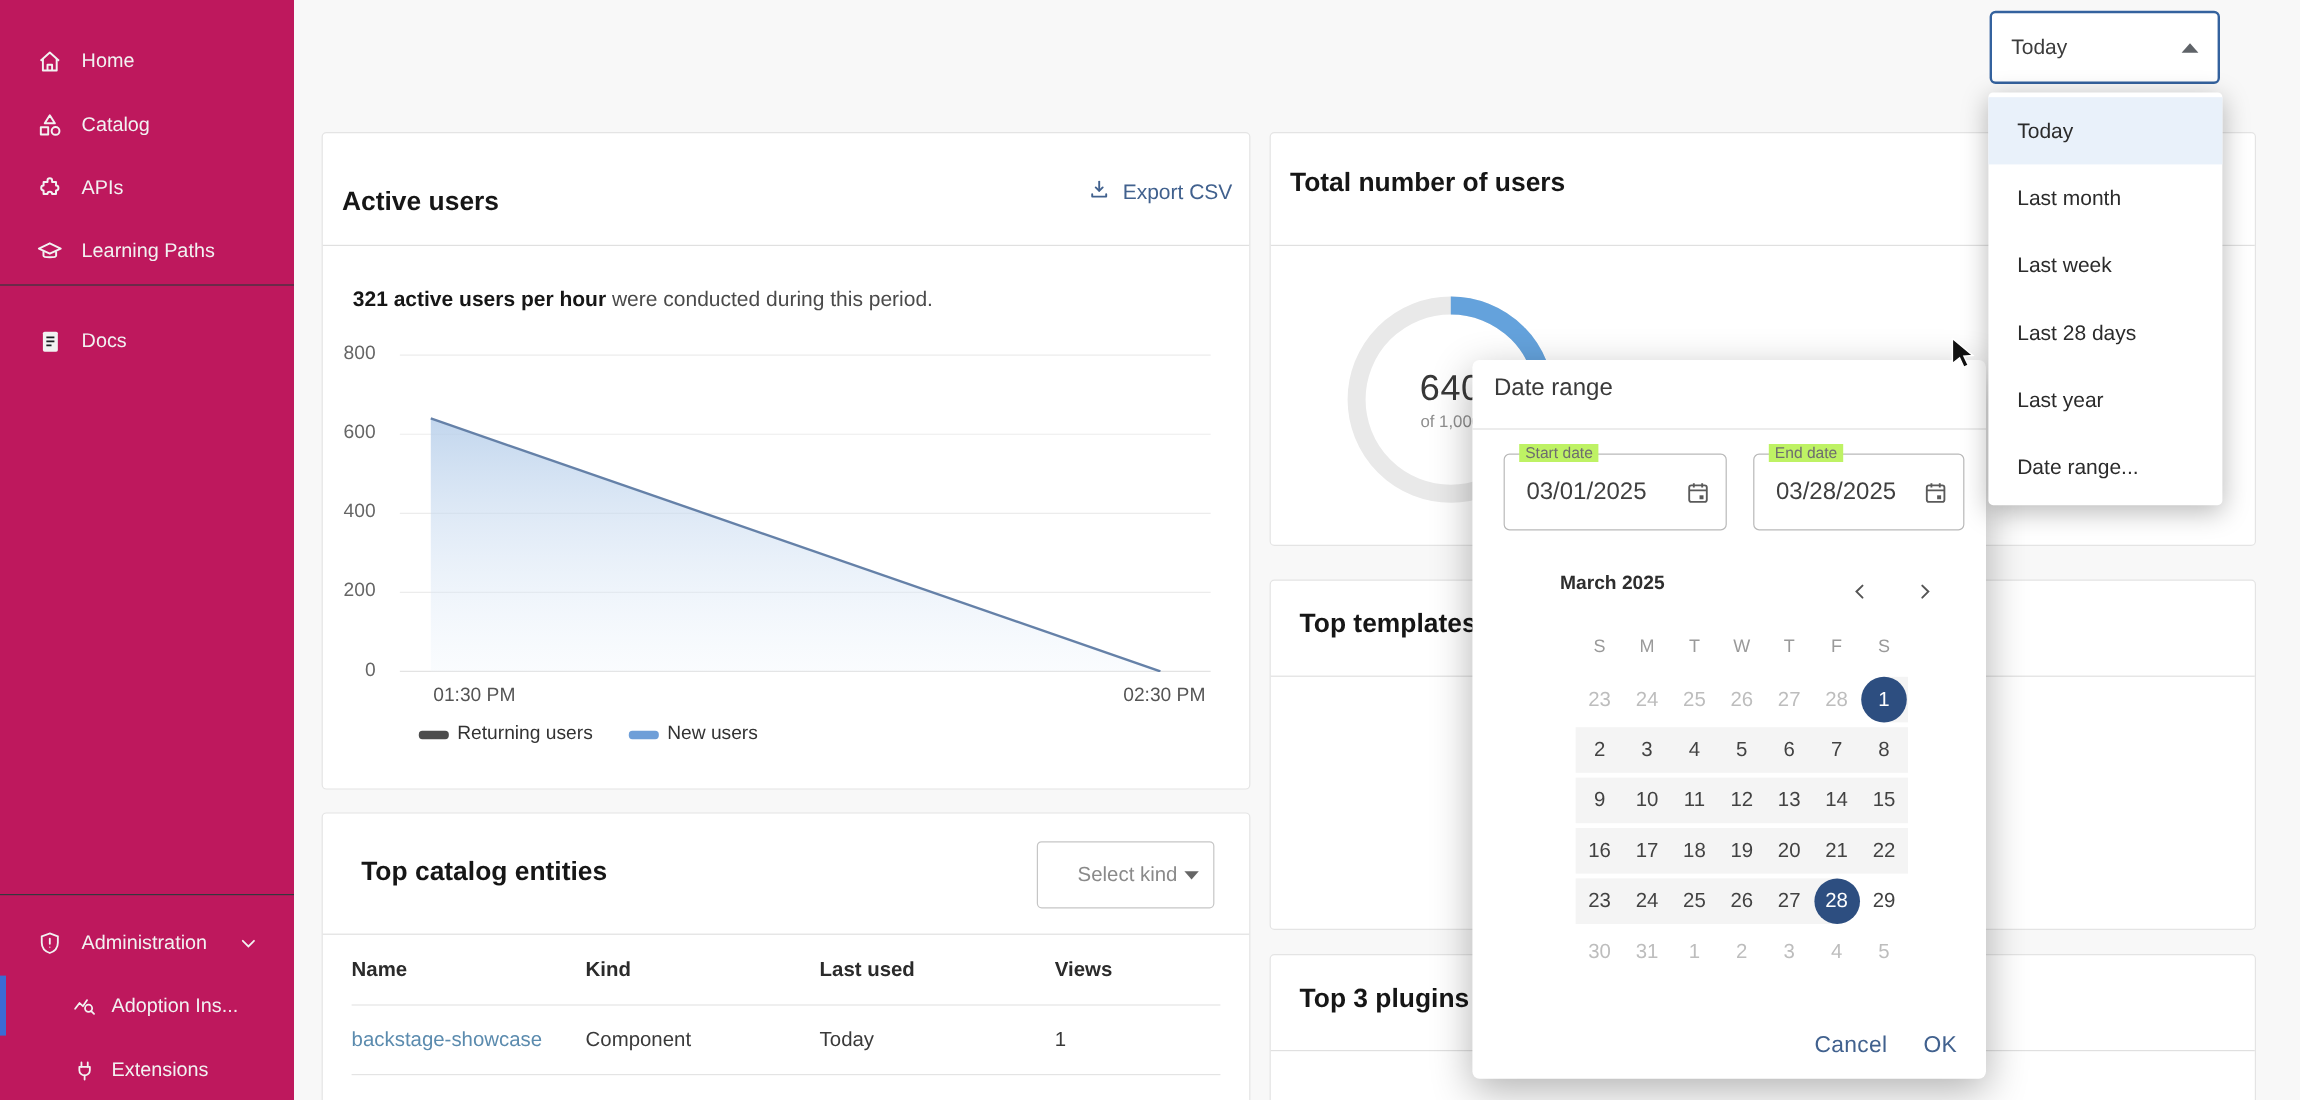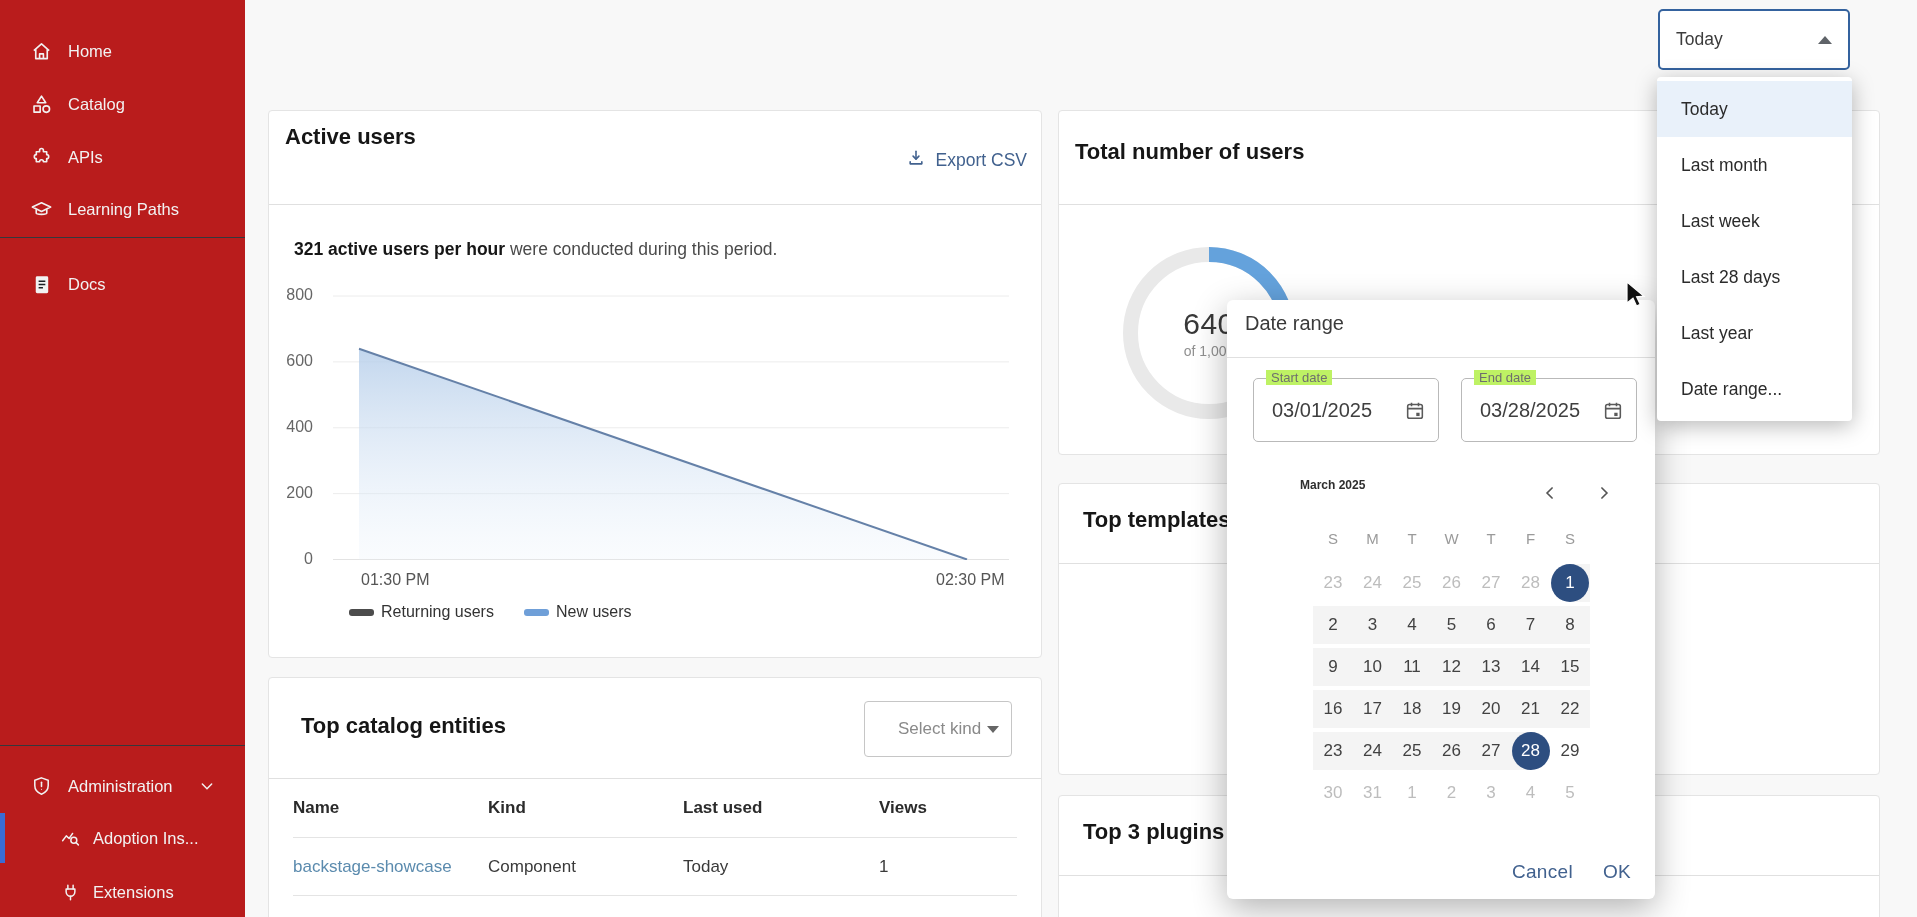--- a/index.html
+++ b/index.html
@@ -1,21 +1,21 @@
 <!DOCTYPE html>
 <html><head>
 <meta charset="utf-8">
 <style>
   * { margin:0; padding:0; box-sizing:border-box; }
   html,body { width:1917px; height:917px; overflow:hidden; background:#f8f8f8;
               font-family:"Liberation Sans", sans-serif; }
   #app { position:absolute; inset:0; width:1917px; height:917px; }
 
   
-  .sidebar { position:absolute; left:0; top:0; width:245px; height:917px; background:#b91c1c; z-index:5; }
+  .sidebar { position:absolute; left:0; top:0; width:245px; height:917px; background:#be185d; z-index:5; }
   .side-item { position:absolute; left:0; width:245px; height:46px; display:flex; align-items:center;
                color:#f2f2f2; font-size:16.5px; cursor:pointer; }
   .side-item .ic { width:23px; height:23px; margin-left:30px; margin-right:15px; flex:0 0 auto; }
   .side-item.sub .ic { margin-left:60px; margin-right:12px; width:21px; height:21px; }
   .side-divider { position:absolute; left:0; width:245px; height:1px; background:#35383d; }
   .active-bar { position:absolute; left:0; top:813px; width:5px; height:50px; background:#3b6cd4; }
   .side-item .chev { position:absolute; right:30px; width:16px; height:16px; }
 
   
   .topbar { position:absolute; left:245px; top:0; width:1672px; height:88px; background:#ffffff;
@@ -81,21 +81,21 @@
   .dialog { position:absolute; left:1227px; top:300px; width:428px; height:599px; background:#fff;
             border-radius:6px; box-shadow:0 10px 34px rgba(0,0,0,.3); z-index:40; }
   .dlg-title { position:absolute; left:18px; top:12px; font-size:20px; color:#3a3a3a; }
   .dlg-div { position:absolute; left:0; top:57px; width:100%; height:1px; background:#e0e0e0; }
   .fieldset { position:absolute; top:78px; height:64px; border:1px solid #b9b9b9; border-radius:5px; }
   .fieldset .flabel { position:absolute; top:-9px; left:12px; background:#bef264; padding:0 5px;
                       font-size:13px; color:#6e6e6e; }
   .fieldset .fval { position:absolute; left:18px; top:0; height:62px; display:flex; align-items:center;
                     font-size:20px; color:#3f3f3f; }
   .fieldset .fic { position:absolute; right:12px; top:20px; width:22px; height:22px; cursor:pointer; }
-  .month-label { position:absolute; left:73px; top:178px; font-size:12px; font-weight:600; color:#2e2e2e; }
+  .month-label { position:absolute; left:73px; top:178px; font-size:16px; font-weight:600; color:#2e2e2e; }
   .nav-chev { position:absolute; top:180px; width:26px; height:26px; color:#555; font-size:22px;
               display:flex; align-items:center; justify-content:center; cursor:pointer; }
   .wd { position:absolute; top:230px; width:30px; text-align:center; font-size:15px; color:#9a9a9a; }
   .day { position:absolute; width:38px; height:38px; margin-left:-19px; margin-top:-19px; display:flex;
          align-items:center; justify-content:center; font-size:17px; color:#424242; border-radius:50%;
          cursor:pointer; z-index:2; }
   .day.muted { color:#bdbdbd; }
   .day.selected { background:#2d4e80; color:#fff; }
   .band { position:absolute; height:38px; background:#f4f4f4; z-index:1; }
   .dlg-actions { position:absolute; right:24px; bottom:16px; display:flex; gap:30px; }
@@ -197,21 +197,21 @@
   <div class="menu" id="period-menu">
       <div class="menu-item selected">Today</div>
       <div class="menu-item">Last month</div>
       <div class="menu-item">Last week</div>
       <div class="menu-item">Last 28 days</div>
       <div class="menu-item">Last year</div>
       <div class="menu-item">Date range...</div>
     </div>
 
   <section class="card" id="card-active">
-    <div class="card-title" style="left:16px; top:13px">Active users</div>
+    <div class="card-title" style="left:16px; top:44px">Active users</div>
     <div class="export-btn">
       <span>
         <svg viewBox="0 0 24 24" width="20" height="20" fill="none" stroke="#41618e" stroke-width="1.9" stroke-linecap="round" stroke-linejoin="round">
             <path d="M12 4v9"></path>
             <path d="M8.5 9.8L12 13.3l3.5-3.5"></path>
             <path d="M5 16.5V19h14v-2.5"></path>
           </svg>
       </span>
       <span>Export CSV</span>
     </div>

